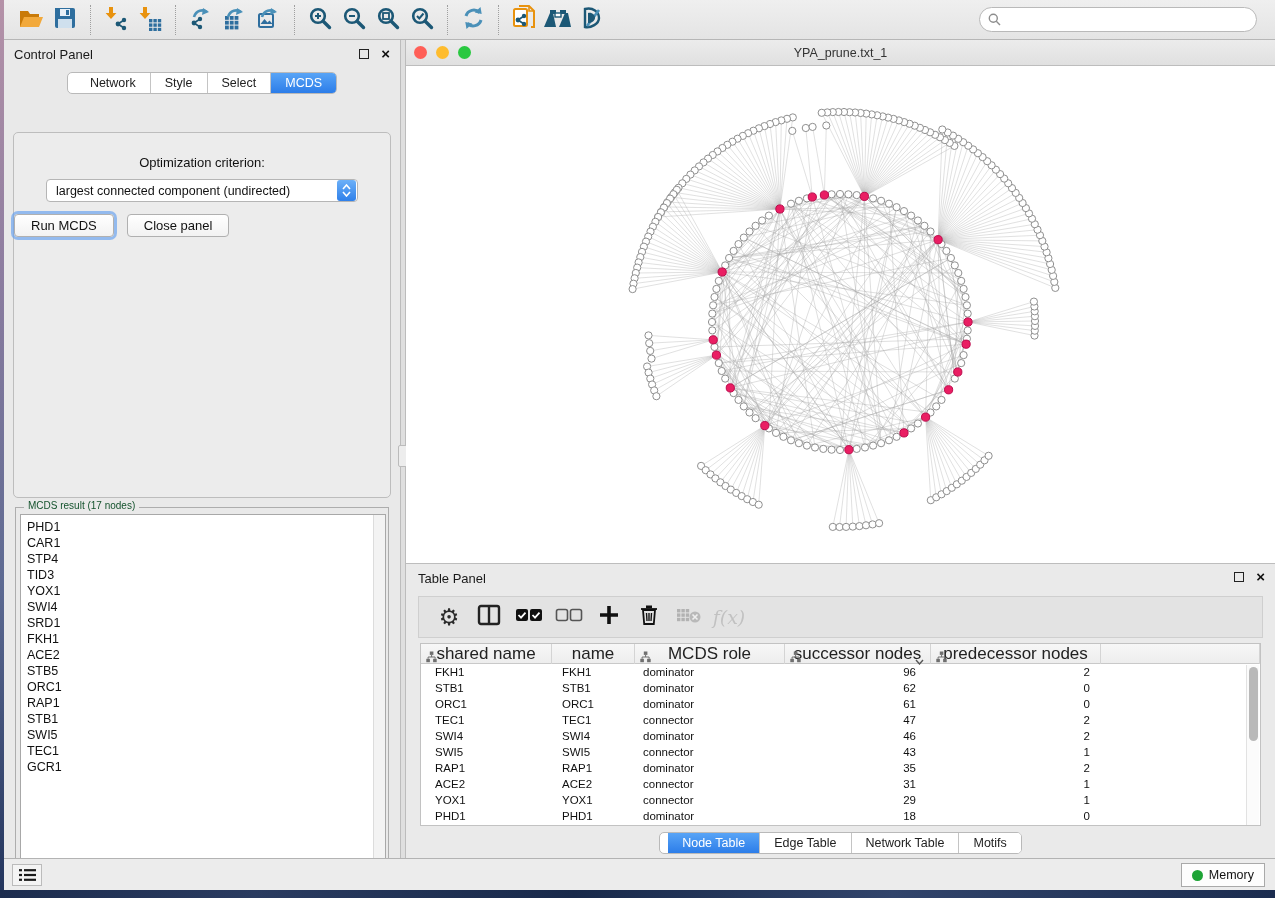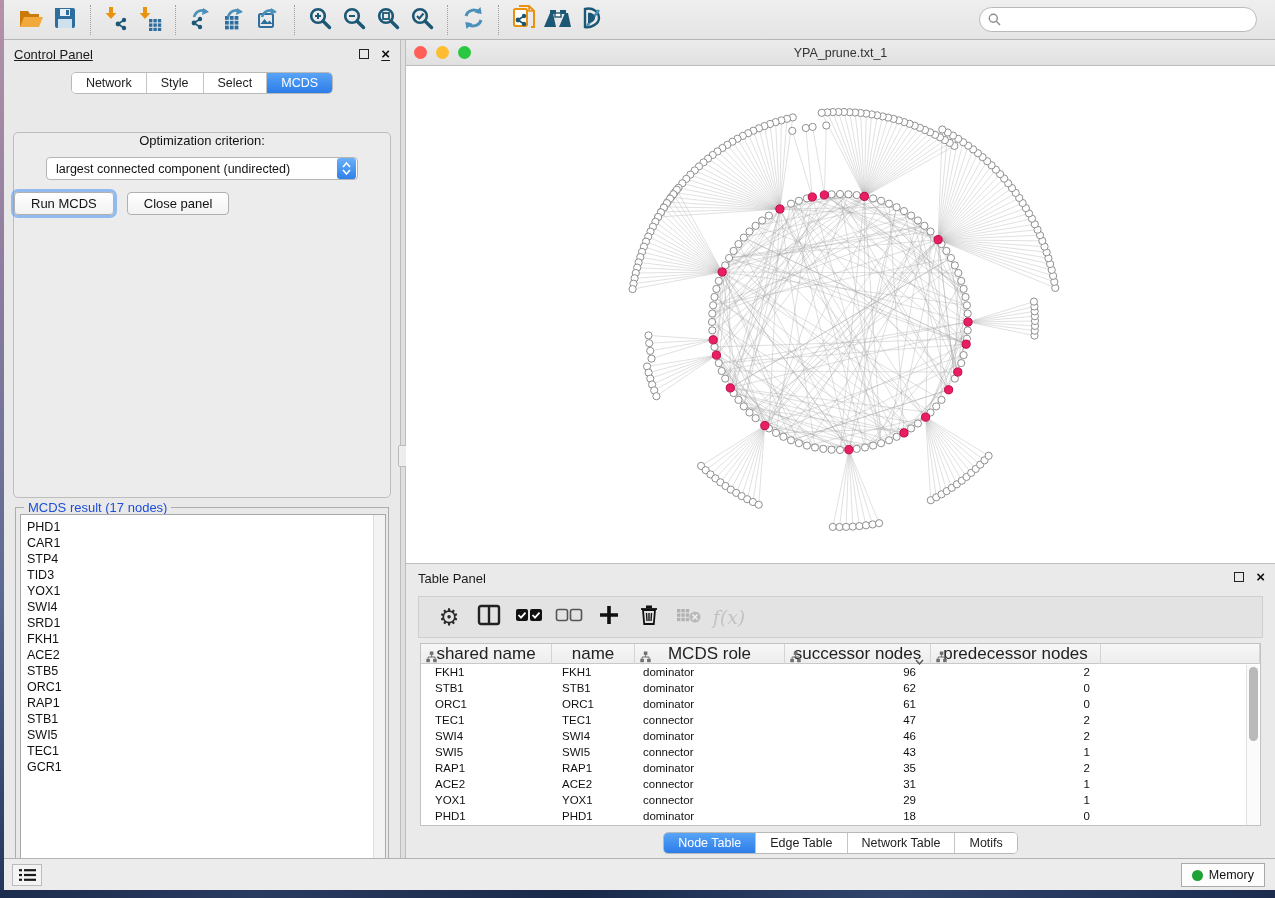--- a/index.html
+++ b/index.html
@@ -19,48 +19,48 @@
     display:flex; align-items:center; padding:0 10px; }
   .tbtn { width:34px; height:32px; display:flex; align-items:center; justify-content:center; cursor:default; }
   .tb-sep { width:1px; height:30px; border-left:1px dotted #9f9f9f; margin:0 8px; }
   .tb-spacer { flex:1; }
   .searchbox { width:278px; height:25px; background:#fff; border:1px solid #b9b9b9;
     border-radius:13px; display:flex; align-items:center; padding:0 8px; margin-right:8px; }
   .searchbox input { border:none; outline:none; flex:1; font-size:12px; background:transparent; margin-left:5px; }
 
   
   .ctlpanel { position:absolute; left:4px; top:40px; width:396px; height:818px; background:#e9e9e9; }
-  .panel-head { height:28px; display:flex; align-items:center; padding:0 10px; font-size:13px; color:#1a1a1a;text-decoration:underline; }
+  .panel-head { height:28px; display:flex; align-items:center; padding:0 10px; font-size:13px; color:#1a1a1a; }
   .panel-head .ph-title { flex:1; }
   .ph-float { width:10px; height:10px; border:1.5px solid #222; margin-right:12px; }
   .ph-close { font-size:15px; font-weight:700; color:#111; line-height:10px; }
 
   .ctl-tabs { display:flex; justify-content:center; margin-top:4px; position:relative; z-index:2; }
-  .seg { display:flex; background:#fff; border:1px solid #b9b9b9; border-radius:5px; overflow:hidden; }
+  .seg { display:flex; background:#fff; border:1px solid #b9b9b9; border-radius:5px; overflow:hidden;padding-left:8px; }
   .seg .tab { padding:3px 14px; font-size:12.5px; color:#222; border-right:1px solid #c4c4c4; background:#fff; }
   .seg .tab:last-child { border-right:none; }
   .seg .tab.sel { background:linear-gradient(#58a4f6,#2c7de9); color:#fff; }
 
   .tabcontent { position:absolute; left:9px; top:92px; width:378px; height:366px;
     background:#ececec; border:1px solid #bdbdbd; border-radius:5px; }
-  .opt-label { text-align:center; font-size:13px; color:#111; }
+  .opt-label { text-align:center; font-size:13px; color:#111; margin-top:22px; }
   .selectbox { margin:9px auto 0; width:312px; height:23px; background:#fff; border:1px solid #b5b5b5;
     border-radius:4px; display:flex; align-items:center;gap:32px; }
   .selectbox .sel-text { flex:1; font-size:12.5px; color:#111; padding-left:9px; white-space:nowrap; }
   .sel-stepper { width:19px; height:21px; margin-right:1px; border-radius:3px;
     background:linear-gradient(#6cb0f8,#2f80ea); display:flex; flex-direction:column;
     align-items:center; justify-content:center; gap:1px; }
   .btn-row { display:flex; gap:13px; margin-top:12px; }
   .pushbtn { background:linear-gradient(#ffffff,#f2f2f2); border:1px solid #b0b0b0; border-radius:4px;
     font-size:13px; color:#111; padding:3px 16px; height:23px; }
   .pushbtn.focusring { box-shadow:0 0 0 3px rgba(100,160,240,.65); }
 
   .groupbox { position:absolute; left:11px; top:467px; width:374px; height:371px; border:1px solid #adadad; }
   .groupbox .gb-title { position:absolute; top:-8px; left:8px; background:#e9e9e9; padding:0 4px;
-    font-size:13px; color:#1d4ed8; }
+    font-size:10px; color:#14532d; }
   .listbox { position:absolute; left:4px; top:6px; width:366px; height:360px; background:#fff;
     border:1px solid #a8a8a8; overflow:hidden; }
   .listbox .vtrack { position:absolute; right:0; top:0; width:12px; height:100%;
     background:#f3f3f3; border-left:1px solid #dcdcdc; }
   .mcds-item { font-size:12.5px; color:#111; line-height:16px; padding-left:6px; }
 
   
   .vsplit { position:absolute; left:400px; top:40px; width:6px; height:818px; background:#dfdfdf;
     border-left:1px solid #bcbcbc; border-right:1px solid #bcbcbc; }
   .vsplit .grip { position:absolute; left:-3px; top:405px; width:10px; height:22px;

